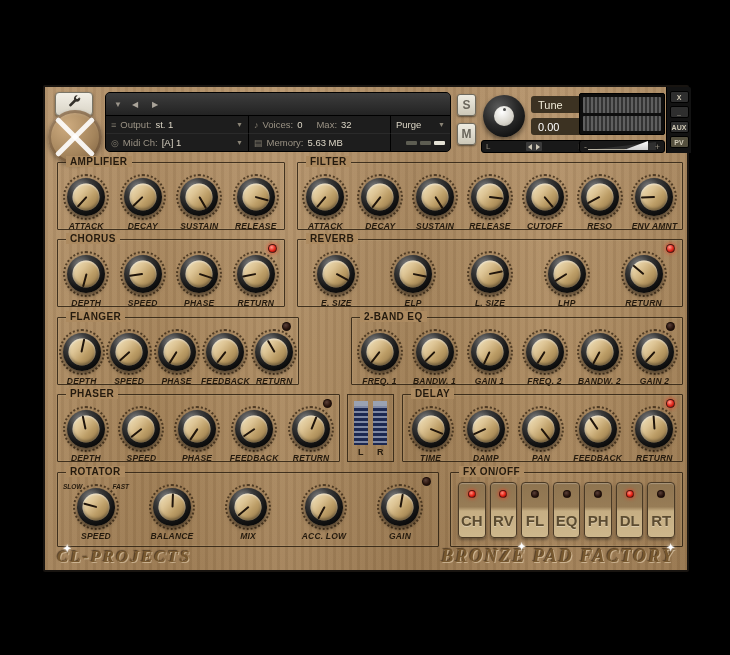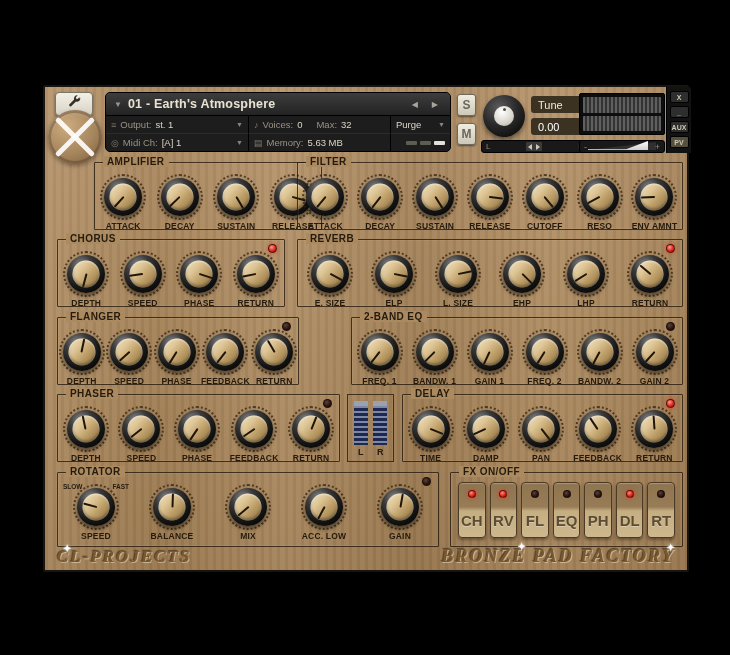--- a/index.html
+++ b/index.html
@@ -105,21 +105,21 @@
     box-shadow:inset 0 0 0 1px rgba(255,235,200,.07); }
   .sec-label { position:absolute; top:-7px; left:8px; background:#ac8a60; padding:0 4px;
     font-size:10px; font-weight:bold; color:#241a0e; letter-spacing:.4px; white-space:nowrap; }
   .led { position:absolute; right:7px; top:4px; width:9px; height:9px; border-radius:50%;
     border:1px solid rgba(20,10,5,.7); }
   .led.on  { background:radial-gradient(circle at 38% 32%, #ff9a8a, #e0251a 55%, #7a0c06);
     box-shadow:0 0 4px rgba(255,40,20,.8); }
   .led.off { background:radial-gradient(circle at 38% 32%, #5a4038, #2a150e 60%, #140a06); }
 
   .krow { display:flex; justify-content:space-around; align-items:flex-start;
-    height:100%; padding-top:11px; }
+    height:100%; padding-top:11px;font-style:italic; }
   .kwrap { display:flex; flex-direction:column; align-items:center; position:relative; }
   .dots { width:46px; height:46px; border:2px dotted rgba(50,34,16,.75); border-radius:50%;
     display:flex; align-items:center; justify-content:center; }
   .knob { width:38px; height:38px; border-radius:50%; position:relative;
     background:radial-gradient(circle at 36% 26%, #8c8c8c, #3a3a3a 30%, #151515 62%, #000 95%);
     box-shadow:0 3px 4px rgba(0,0,0,.5); }
   .cap { position:absolute; left:50%; top:50%; transform:translate(-50%,-50%);
     width:27px; height:27px; border-radius:50%;
     background:linear-gradient(132deg,#f2e5c0 0%,#ddc494 34%,#bc9d66 62%,#8d7043 100%);
     box-shadow:inset 0 1px 2px rgba(255,255,255,.55), inset 0 -2px 3px rgba(0,0,0,.35); }
@@ -174,21 +174,20 @@
       <svg viewBox="0 0 24 24">
           <path d="M22.7 5.2a5.4 5.4 0 0 1-7.2 5.9L8 18.6a2.3 2.3 0 1 1-3.2-3.2l7.5-7.5A5.4 5.4 0 0 1 18.2.7l-3.1 3.1.5 2.6 2.6.5 3.1-3.1c.3.8.4 1.6.4 2.4z"></path>
         </svg>
     </span>
   </div>
   <div class="coin"></div>
 
   <div class="hdr">
     <div class="hdr-title">
       <span class="tcaret">▼</span>
-      <span class="ttext">01 - Earth's Atmosphere</span>
       <span class="nav">◀</span>
       <span class="nav">▶</span>
     </div>
     <div class="hdr-grid">
       <div class="hcell">
         <span class="hicon">≡</span>
         <span>Output:</span>
         <span class="hval">st. 1</span>
         <span class="hcaret">▼</span>
       </div>
@@ -254,21 +253,21 @@
     <span style="position:relative">+</span>
   </div>
 
   <div class="wincol">
     <div class="winbtn">x</div>
     <div class="winbtn">_</div>
     <div class="winbtn">aux</div>
     <div class="winbtn active">pv</div>
   </div>
 
-  <div class="sec" style="left:12px; top:75px; width:228px; height:68px;margin-left:37px;">
+  <div class="sec" style="left:12px; top:75px; width:228px; height:68px;">
     <span class="sec-label">AMPLIFIER</span>
       <div class="krow">
         <div class="kwrap">
           <div class="dots">
             <div class="knob">
               <div class="cap">
                 <div class="ptr" style="transform:rotate(222deg)"></div>
               </div>
             </div>
           </div>
@@ -453,30 +452,20 @@
         </div>
         <div class="kwrap">
           <div class="dots">
             <div class="knob">
               <div class="cap">
                 <div class="ptr" style="transform:rotate(78deg)"></div>
               </div>
             </div>
           </div>
           <div class="klabel">L. SIZE</div>
-        </div>
-        <div class="kwrap">
-          <div class="dots">
-            <div class="knob">
-              <div class="cap">
-                <div class="ptr" style="transform:rotate(135deg)"></div>
-              </div>
-            </div>
-          </div>
-          <div class="klabel">EHP</div>
         </div>
         <div class="kwrap">
           <div class="dots">
             <div class="knob">
               <div class="cap">
                 <div class="ptr" style="transform:rotate(238deg)"></div>
               </div>
             </div>
           </div>
           <div class="klabel">LHP</div>

